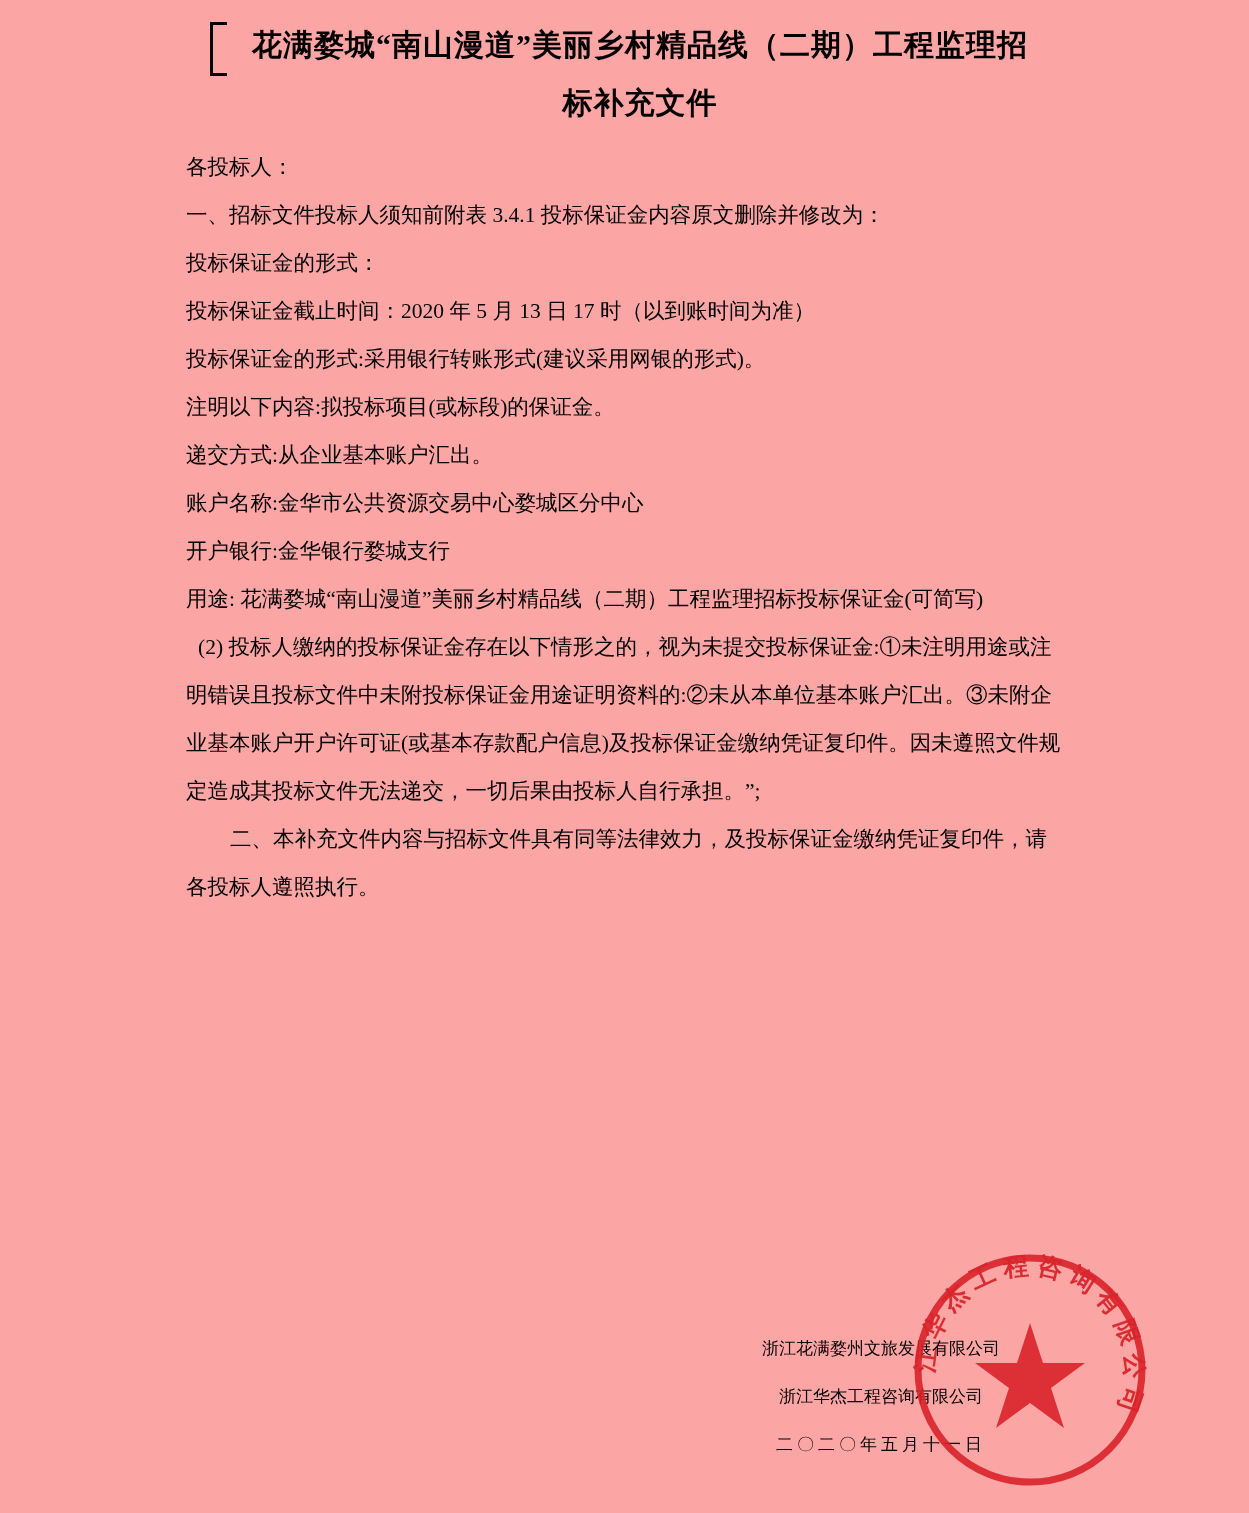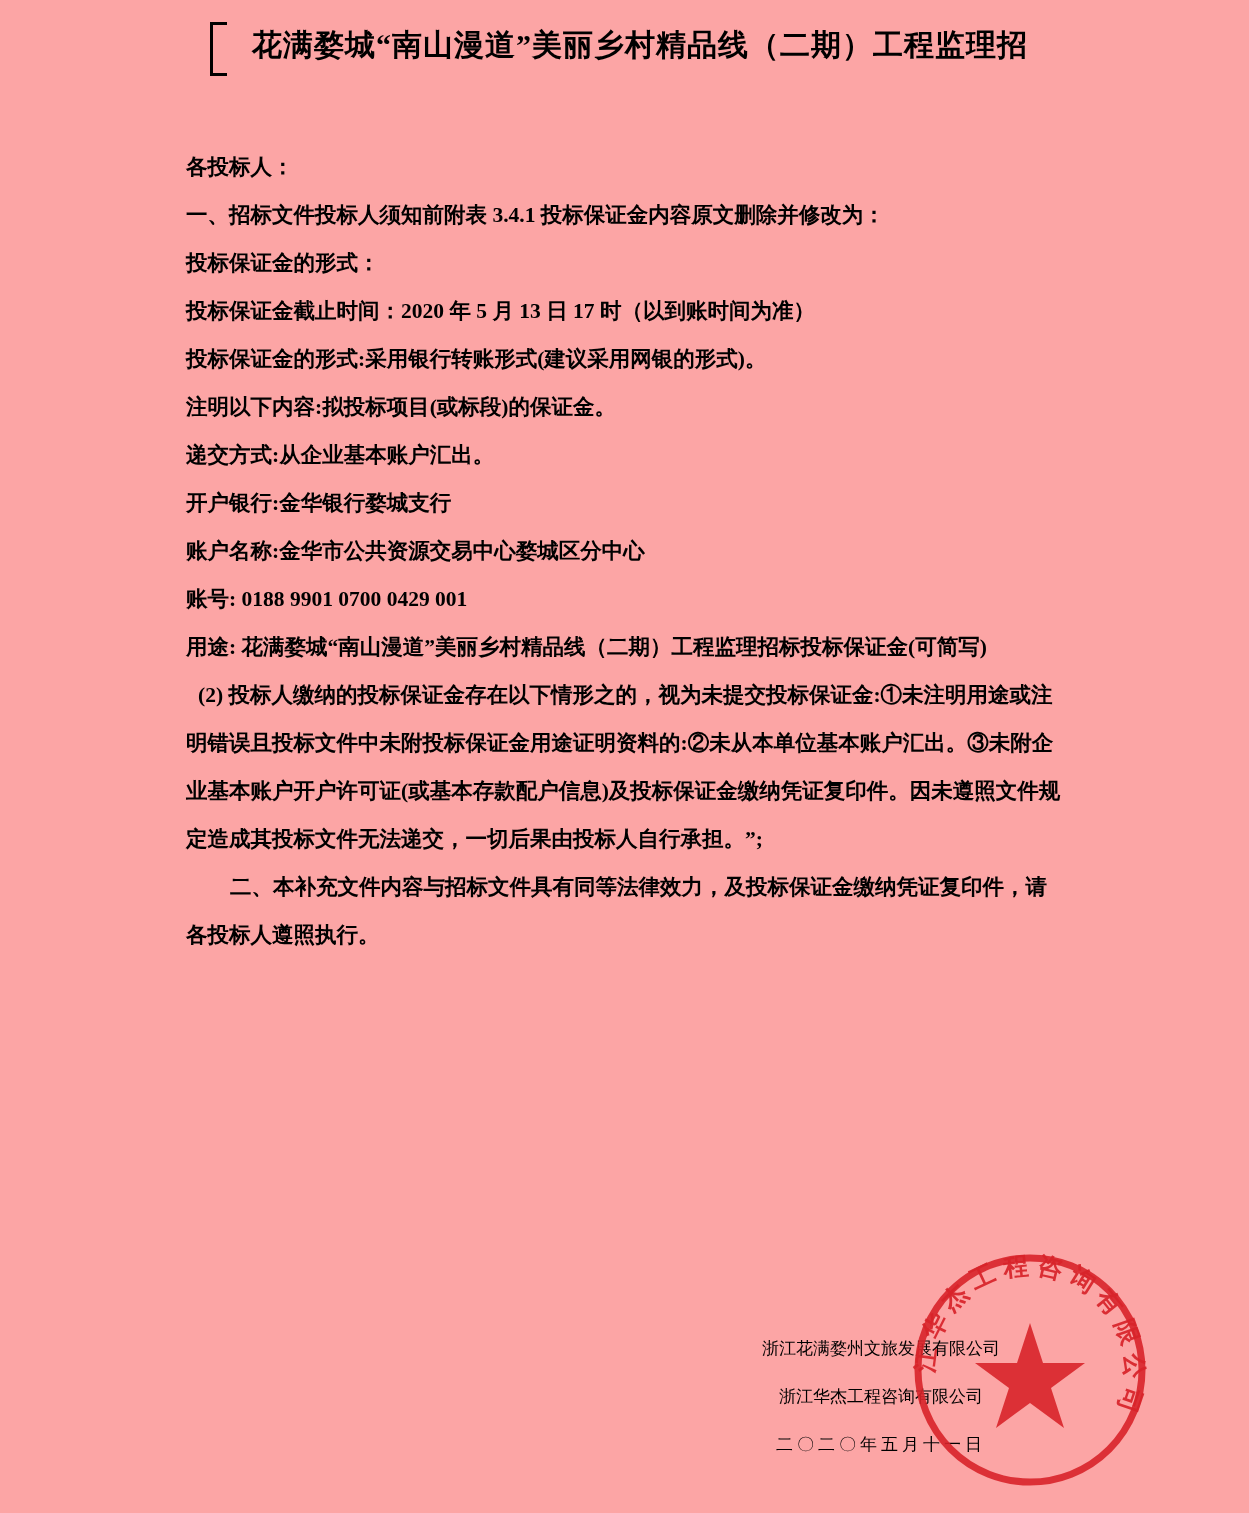--- a/index.html
+++ b/index.html
@@ -56,21 +56,20 @@
     left: 186px;
     top: 143px;
     width: 880px;
   }
   .para {
     font-size: 21.5px;
     line-height: 48px;
     margin: 0;
     text-align: left;
     white-space: nowrap;
-    font-weight: bold;
   }
   .para.wrap {
     white-space: normal;
   }
   .para.indent {
     text-indent: 44px;
   }
   .para.small-indent {
     text-indent: 12px;
   }
@@ -104,33 +103,33 @@
   .seal svg { display: block; }
 </style>
 </head>
 <body>
 
 <div id="page">
 
   <div class="title-wrap">
     <div class="title-bracket"></div>
     <div class="title-line">花满婺城“南山漫道”美丽乡村精品线（二期）工程监理招</div>
+    <div class="title-line second">标补充文件</div>
   </div>
 
   <div class="body-block">
     <p class="para">各投标人：</p>
     <p class="para">一、招标文件投标人须知前附表 3.4.1 投标保证金内容原文删除并修改为：</p>
     <p class="para">投标保证金的形式：</p>
     <p class="para">投标保证金截止时间：2020 年 5 月 13 日 17 时（以到账时间为准）</p>
     <p class="para">投标保证金的形式:采用银行转账形式(建议采用网银的形式)。</p>
     <p class="para">注明以下内容:拟投标项目(或标段)的保证金。</p>
     <p class="para">递交方式:从企业基本账户汇出。</p>
+    <p class="para">账户名称:金华市公共资源交易中心婺城区分中心</p>
     <p class="para">开户银行:金华银行婺城支行</p>
-    <p class="para">账户名称:金华市公共资源交易中心婺城区分中心</p>
-    <p class="para">账号: 0188 9901 0700 0429 001</p>
     <p class="para">用途: 花满婺城“南山漫道”美丽乡村精品线（二期）工程监理招标投标保证金(可简写)</p>
     <p class="para wrap small-indent"> (2) 投标人缴纳的投标保证金存在以下情形之的，视为未提交投标保证金:①未注明用途或注明错误且投标文件中未附投标保证金用途证明资料的:②未从本单位基本账户汇出。③未附企业基本账户开户许可证(或基本存款配户信息)及投标保证金缴纳凭证复印件。因未遵照文件规定造成其投标文件无法递交，一切后果由投标人自行承担。”;</p>
     <p class="para wrap indent">二、本补充文件内容与招标文件具有同等法律效力，及投标保证金缴纳凭证复印件，请各投标人遵照执行。</p>
   </div>
 
   <div class="sign-block">
     <div class="sign-line">浙江花满婺州文旅发展有限公司</div>
     <div class="sign-line">浙江华杰工程咨询有限公司</div>
     <div class="sign-line date">二〇二〇年五月十一日</div>
   </div>

